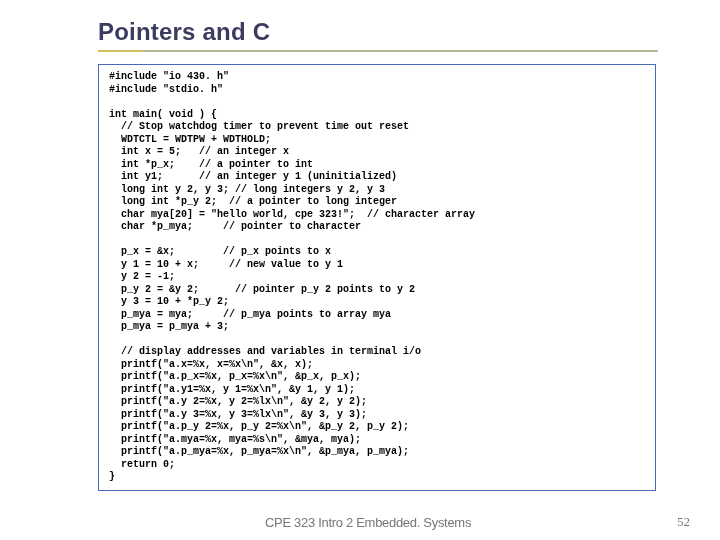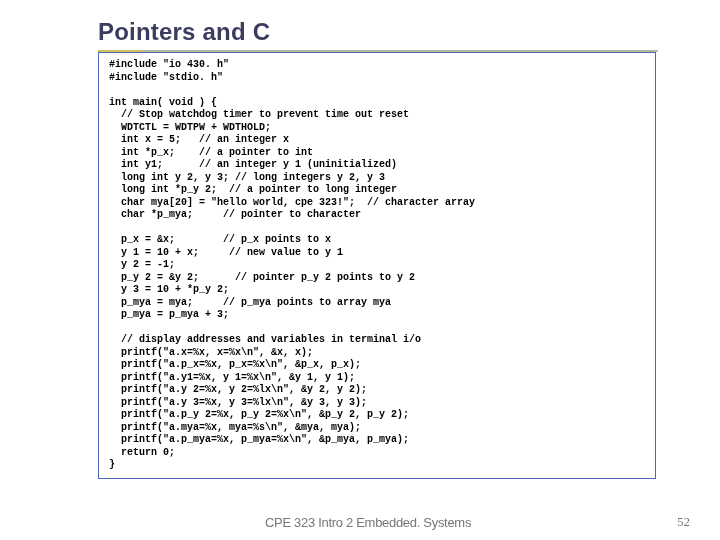--- a/index.html
+++ b/index.html
@@ -11,21 +11,21 @@
       position: relative;
       overflow: hidden;
     }
     .slide {
       width: 100%;
       height: 100%;
       padding: 18px 28px 0 98px;
       position: relative;
     }
     .title-wrap {
-      margin-bottom: 0;
+      margin-bottom: 12px;
     }
     .title {
       font-size: 24px;
       font-weight: bold;
       color: #3c3c5f;
       letter-spacing: 0.2px;
     }
     .underline {
       height: 2px;
       background: #b7b79a;

